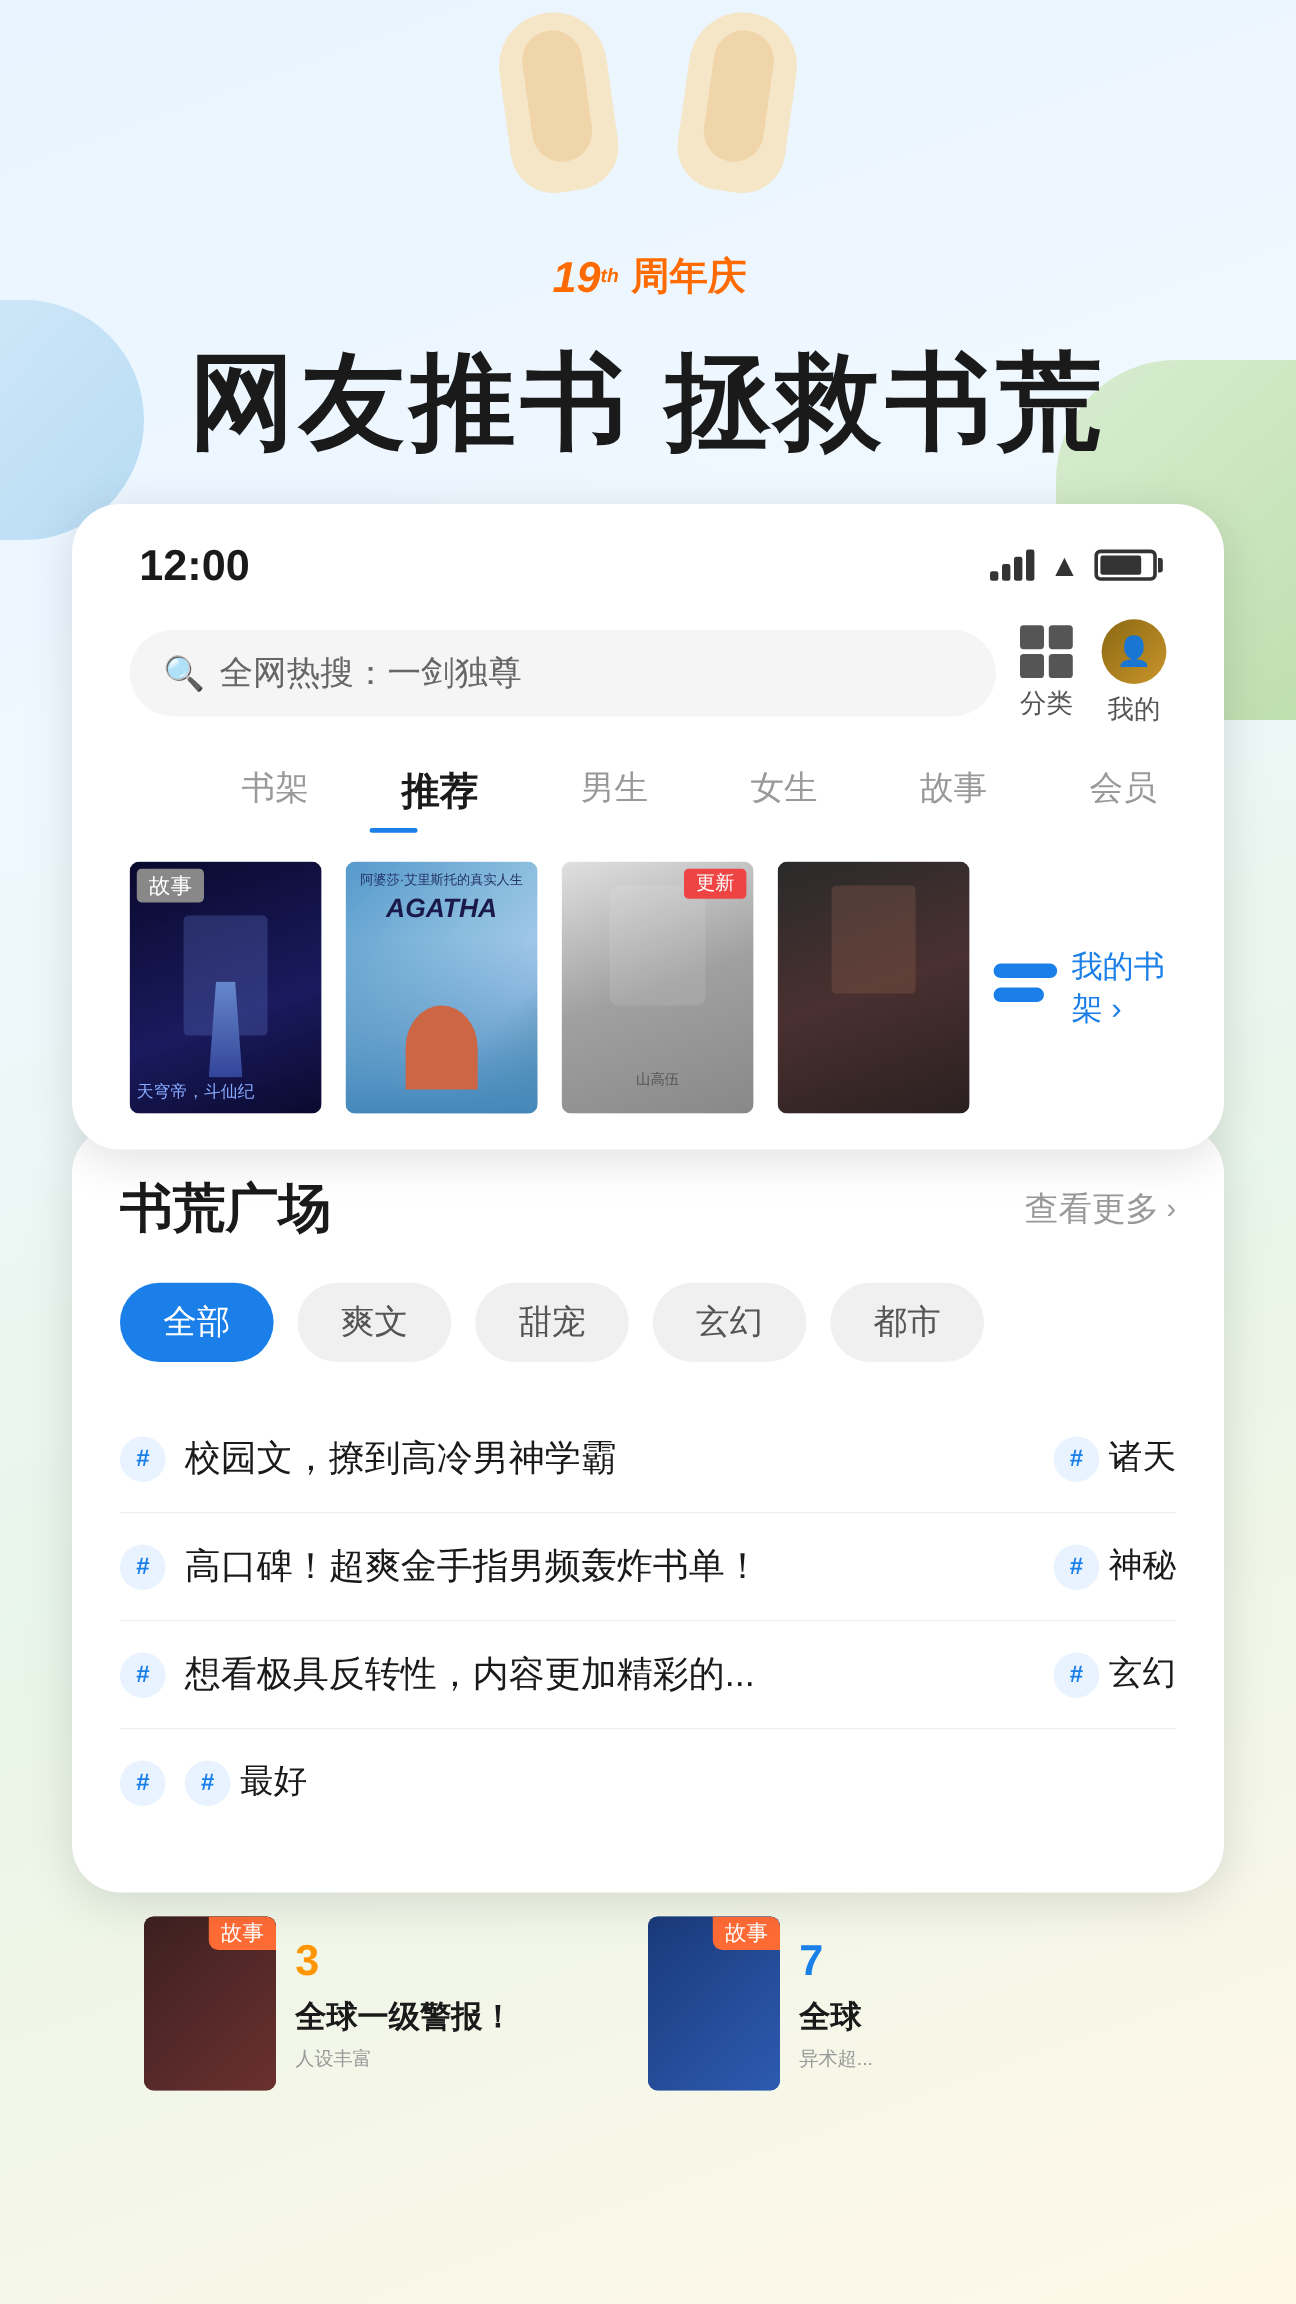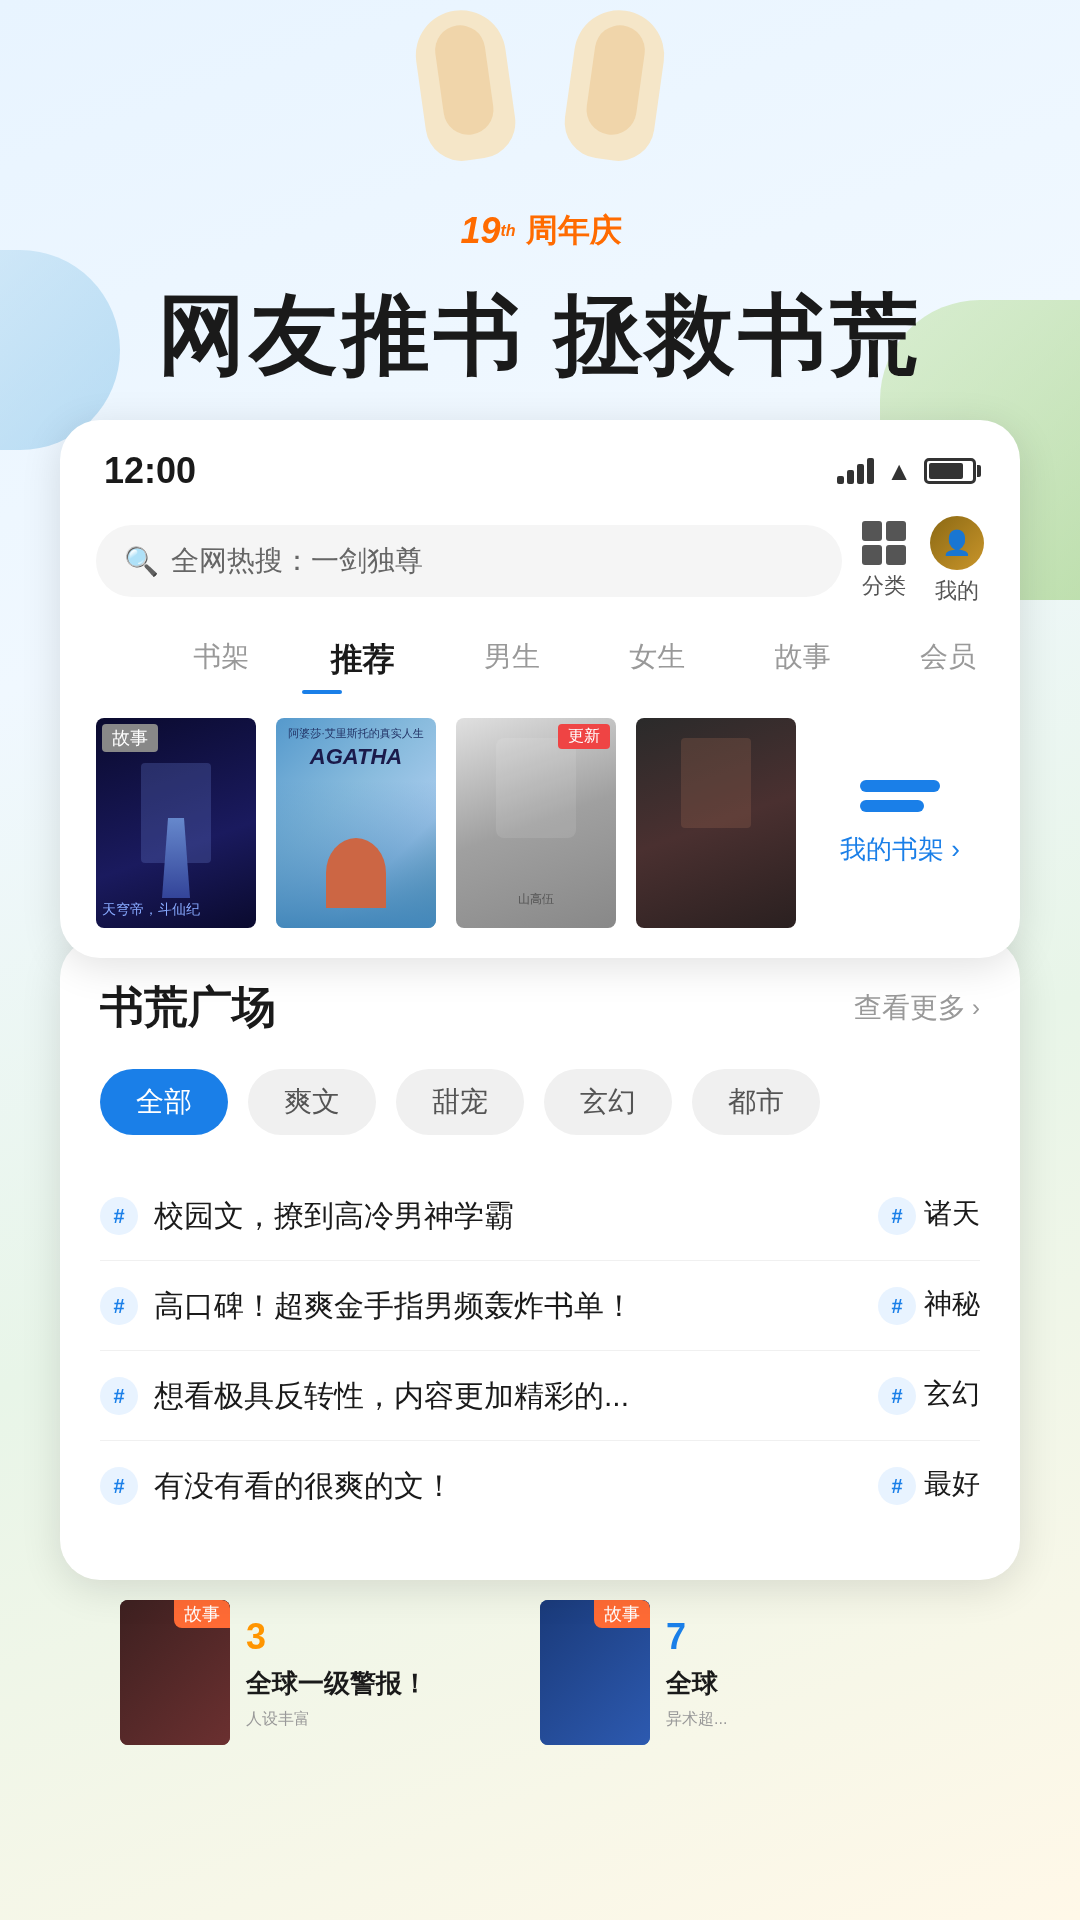--- a/index.html
+++ b/index.html
@@ -113,21 +113,21 @@
     .phone-container {
       margin: 0 auto;
       width: 960px;
       position: relative;
     }
 
     
     .phone-top {
       background: white;
       border-radius: 40px;
-      padding: 30px 36px;
+      padding: 30px 48px;
       box-shadow: 0 8px 40px rgba(0,0,0,0.12);
       margin-bottom: 0;
       position: relative;
       z-index: 2;
     }
 
     
     .status-bar {
       display: flex;
       justify-content: space-between;
@@ -325,21 +325,21 @@
       padding: 2px 10px;
       border-radius: 4px;
     }
 
     .book-badge.story { background: #888; }
     .book-badge.update { background: #ff6b35; }
 
     .my-shelf {
       flex: 1;
       display: flex;
-      flex-direction: column;
+      flex-direction: row;
       align-items: center;
       justify-content: center;
       gap: 12px;
     }
 
     .shelf-icon {
       width: 80px;
       height: 40px;
       display: flex;
       flex-direction: column;
@@ -785,21 +785,20 @@
       <div class="hash-icon">#</div>
       <span class="list-text">想看极具反转性，内容更加精彩的...</span>
       <div class="list-tag">
         <div class="hash-icon">#</div>
         <span class="list-tag-text">玄幻</span>
       </div>
     </div>
 
     <div class="list-item">
       <div class="hash-icon">#</div>
-      <span class="list-text">有没有看的很爽的文！</span>
       <div class="list-tag">
         <div class="hash-icon">#</div>
         <span class="list-tag-text">最好</span>
       </div>
     </div>
 
   </div>
 
   <div class="bottom-previews">
     <div class="preview-item">

